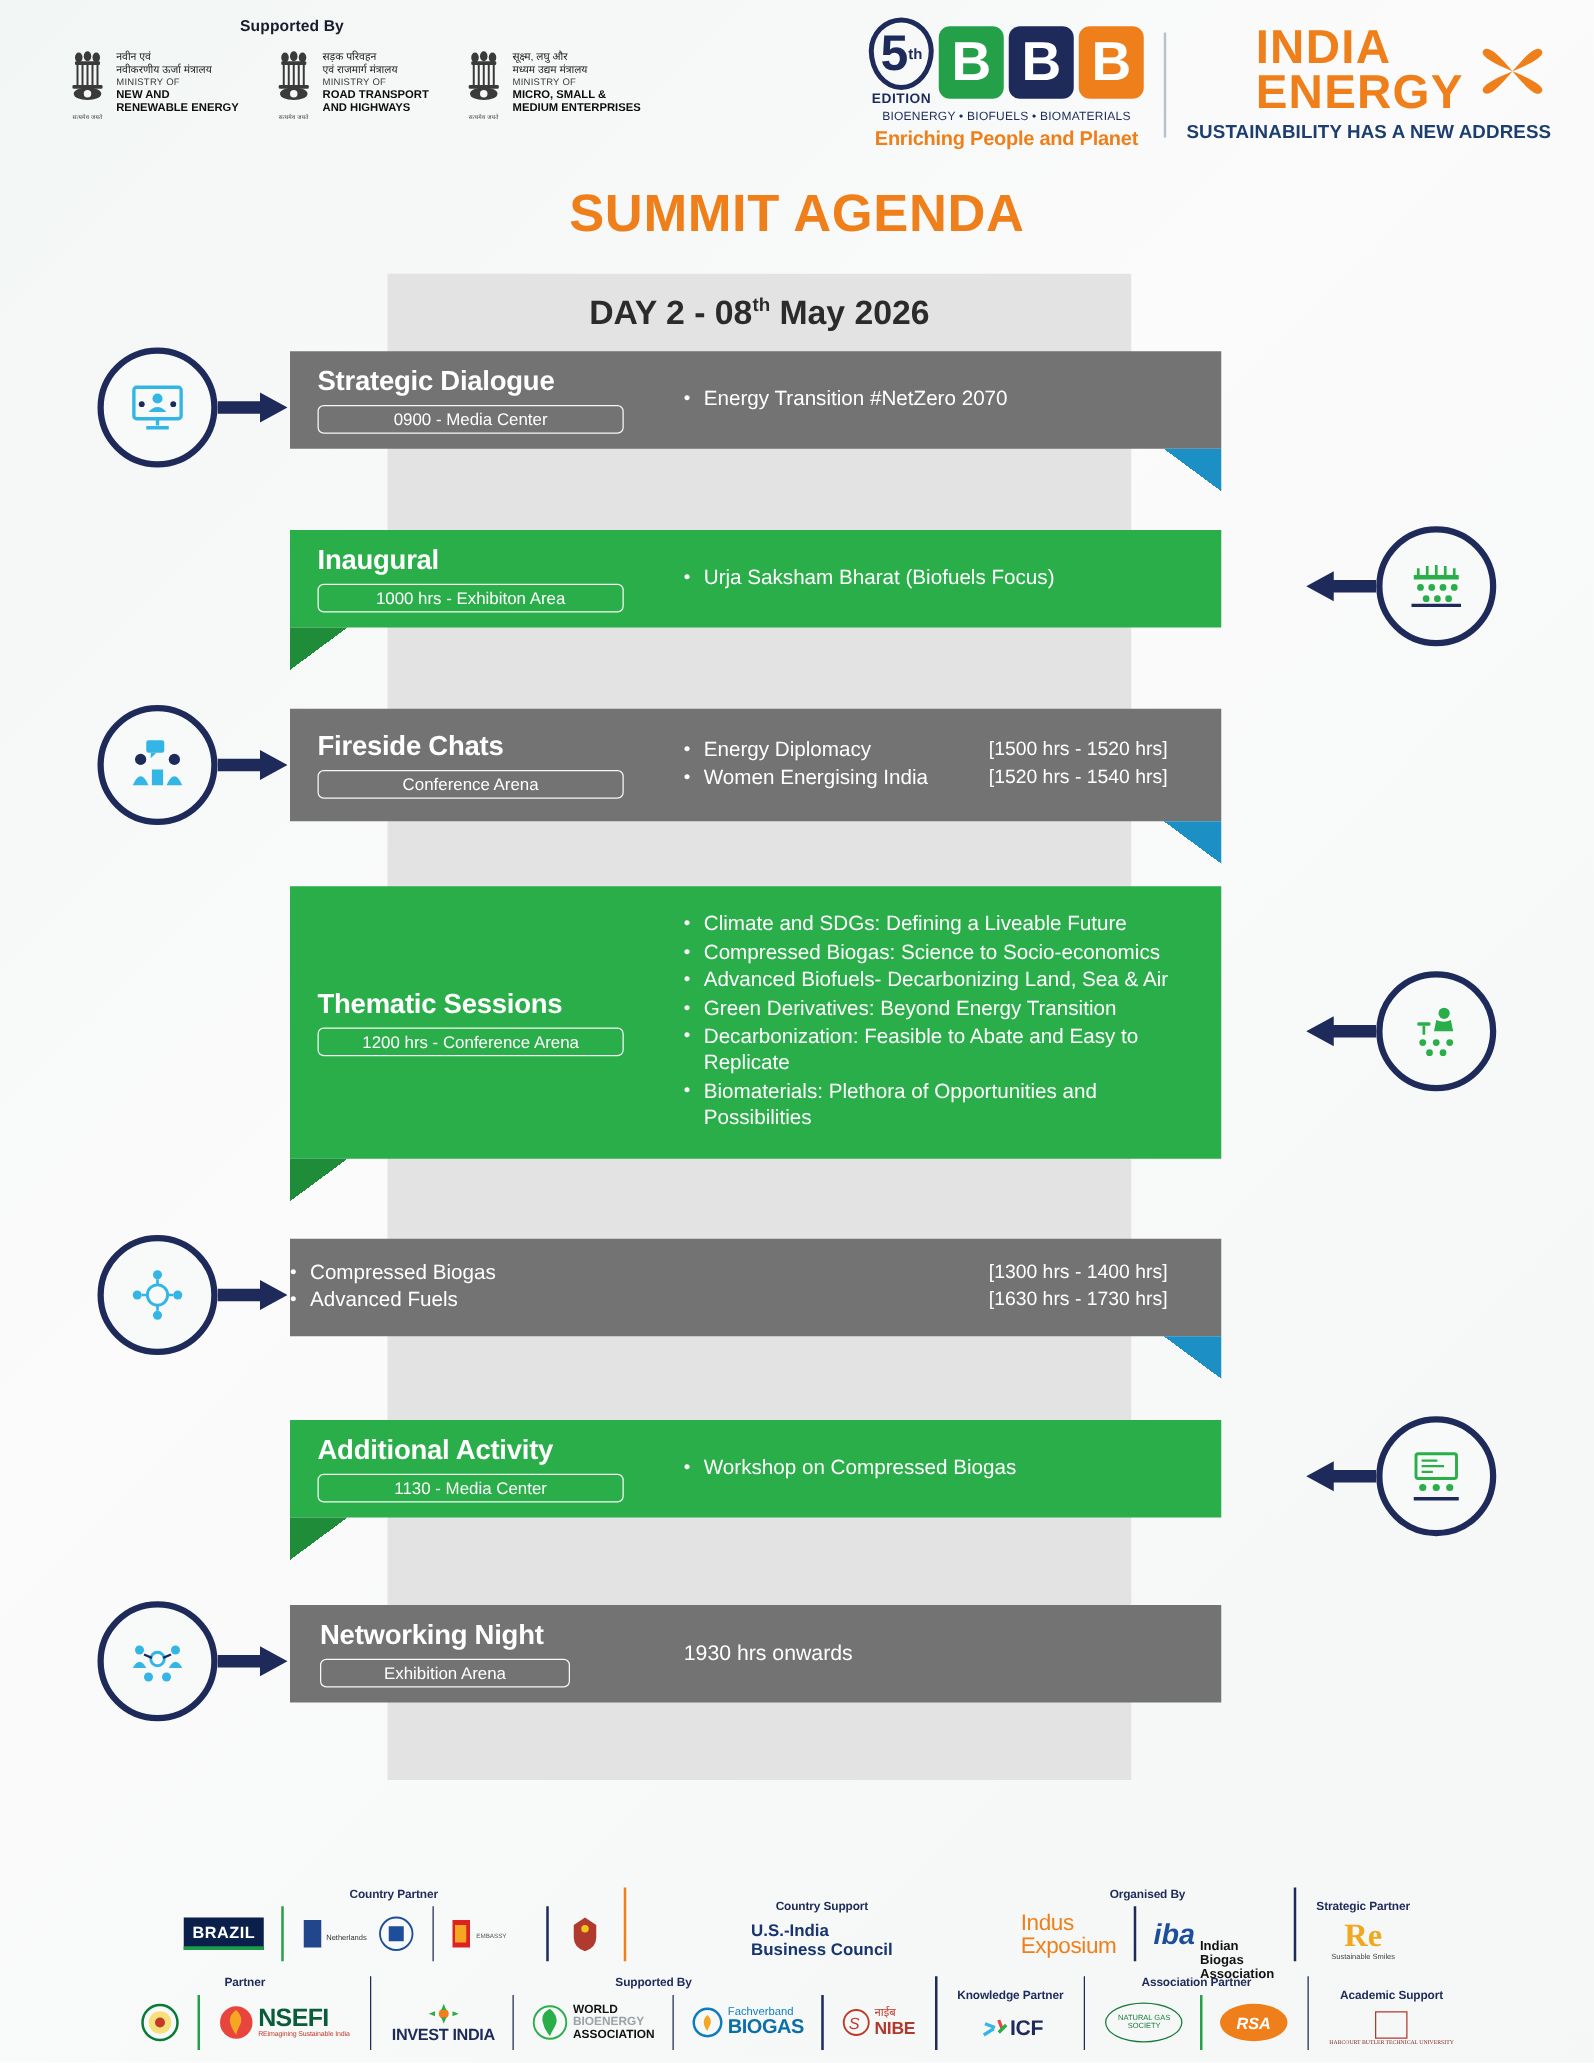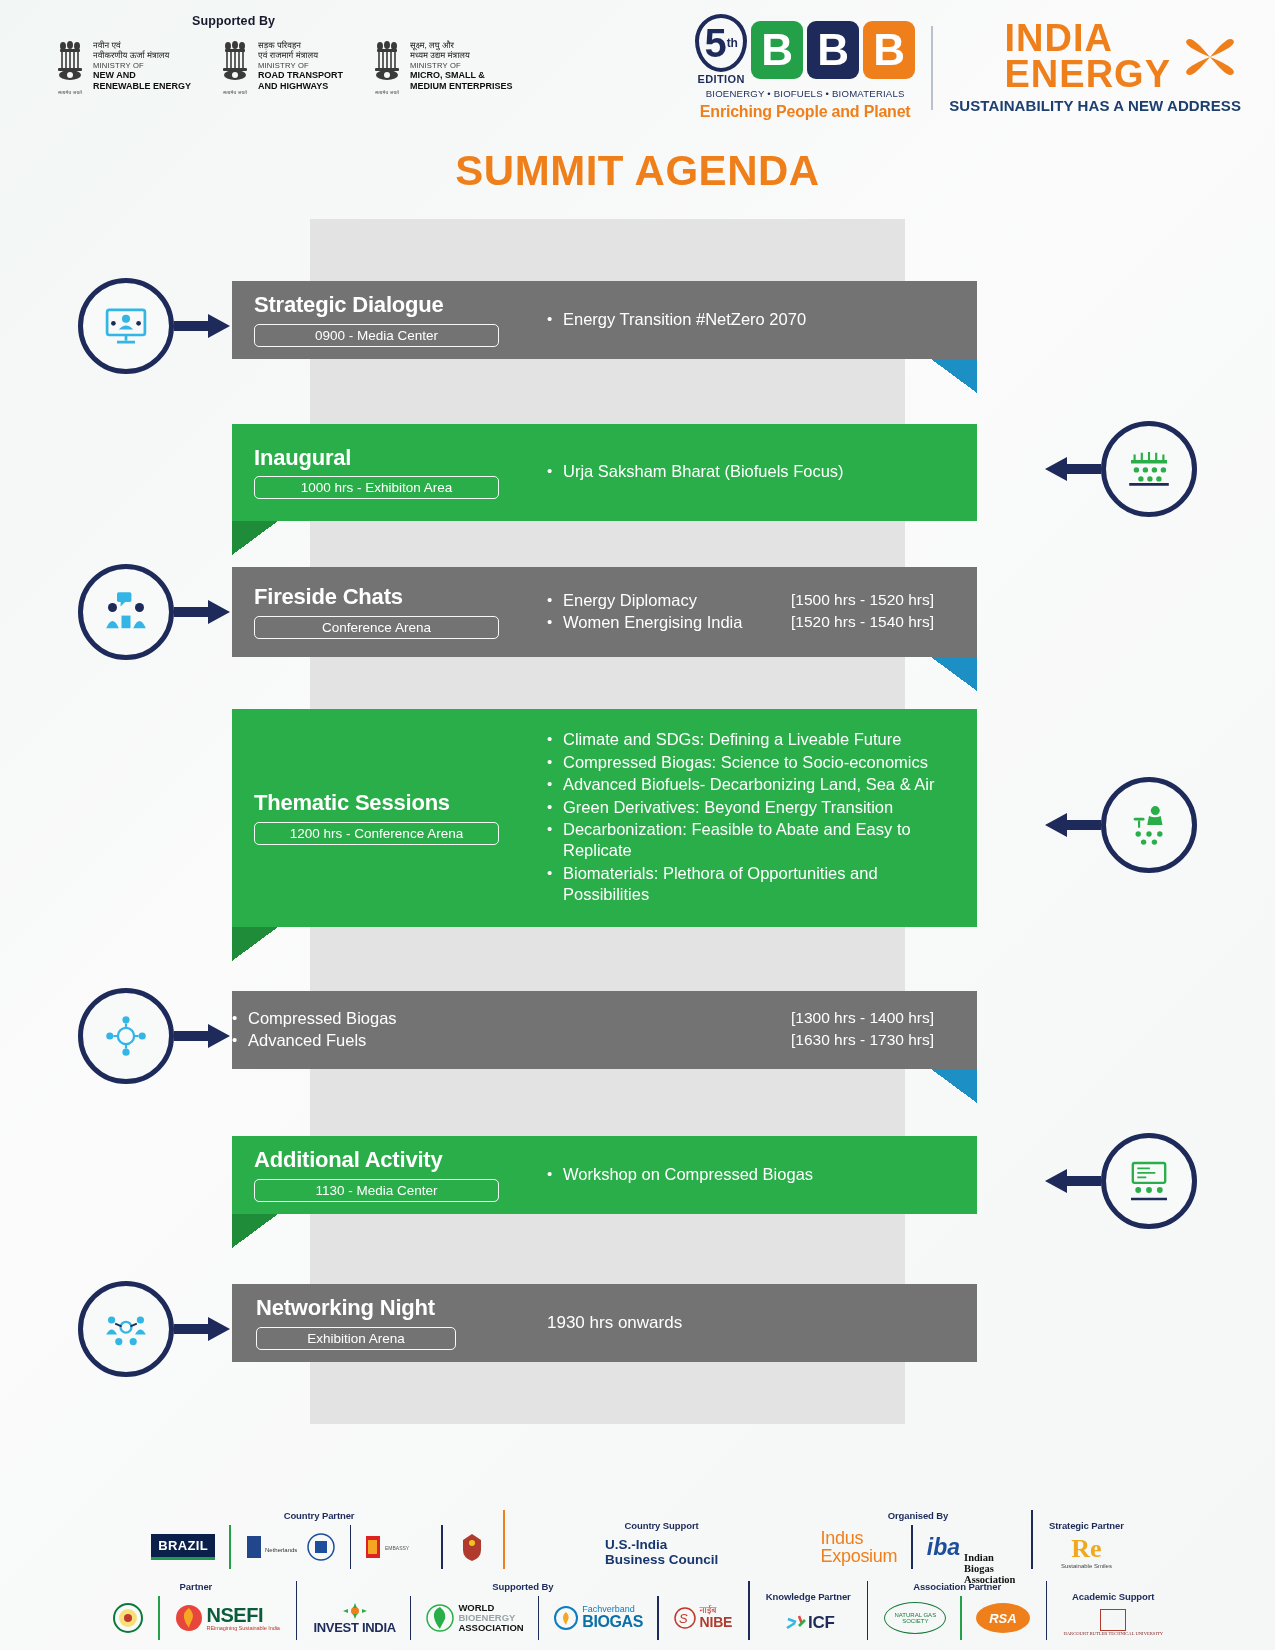--- a/index.html
+++ b/index.html
@@ -118,21 +118,21 @@
   .sep.green { background:#24a148; }
   .lgbox { height:34px; display:flex; align-items:center; justify-content:center; }
   .brazil { background:#0b1f4b; color:#fff; font-weight:bold; font-size:13px; padding:4px 7px; letter-spacing:.4px;
             border-bottom:3px solid #1a9c4a; }
   .usibc { font-size:13.5px; font-weight:bold; color:#17356e; line-height:1.12; }
   .indus { display:flex; flex-direction:column; line-height:1; }
   .indus-a { font-size:18px; color:#ef7f1a; font-weight:normal; letter-spacing:-.3px;}
   .indus-b { font-size:18px; color:#ef7f1a; font-weight:normal; letter-spacing:-.3px;}
   .iba-wrap { display:flex; align-items:center; gap:4px; }
   .iba-logo { font-size:23px; font-weight:bold; font-style:italic; color:#1d4e9c; line-height:1; }
-  .iba-txt { font-size:10.5px; font-weight:bold; color:#111; line-height:1.08; font-family:Liberation Serif, serif;margin-top:43px; }
+  .iba-txt { font-size:10.5px; font-weight:bold; color:#111; line-height:1.08; font-family:Liberation Sans, sans-serif;margin-top:43px; }
   .re-logo { display:flex; flex-direction:column; align-items:center; line-height:1; }
   .re-mark { font-size:26px; font-weight:bold; color:#f0a81e; font-family:"Liberation Serif", serif; }
   .re-sub { font-size:6px; color:#444; margin-top:1px; }
   .nsefi { font-size:20px; font-weight:bold; color:#0a5c3a; letter-spacing:-.5px; line-height:1; }
   .nsefi-sub { font-size:5.6px; color:#c0392b; letter-spacing:-.1px; }
   .invest { font-size:13px; font-weight:bold; color:#1d2a5a; letter-spacing:-.3px; }
   .wba { font-size:9.5px; font-weight:bold; line-height:1.08; }
   .wba .w1 { color:#111; } .wba .w2 { color:#9aa3a8; } .wba .w3 { color:#111; }
   .fach { display:flex; flex-direction:column; line-height:1.05; }
   .fach-a { font-size:9px; color:#0d7cc0; }
@@ -268,20 +268,25 @@
       </div>
       <div class="ie-tag">SUSTAINABILITY HAS A NEW ADDRESS</div>
     </div>
   </div>
 </div>
 
 <div class="title">SUMMIT AGENDA</div>
 
 <div class="agenda">
   <div class="gray-col"></div>
+  <div class="day-band">
+    <div class="day-text">
+      <span>DAY 2 - 08</span><sup>th</sup><span> May 2026</span>
+    </div>
+  </div>
 
   <div class="row" style="top:62px;">
     <div class="circ left" style="top:-3px;">
       <svg viewBox="0 0 60 60" width="54" height="54">
         <rect x="9" y="12" width="42" height="28" rx="2.5" fill="none" stroke="#33b5e5" stroke-width="3"></rect>
         <circle cx="30" cy="22" r="4.5" fill="#33b5e5"></circle>
         <path d="M22 34 q8-9 16 0 z" fill="#33b5e5"></path>
         <path d="M30 40 L30 46 M20 48 L40 48" stroke="#33b5e5" stroke-width="3" fill="none"></path>
         <circle cx="16" cy="27" r="2.6" fill="#1d2a5a"></circle>
           <circle cx="44" cy="27" r="2.6" fill="#1d2a5a"></circle>
@@ -324,21 +329,21 @@
             <circle cx="41" cy="41" r="3"></circle>
         </g>
         <path d="M8 47 L52 47" stroke="#1d2a5a" stroke-width="3"></path>
       </svg>
     </div>
     <div class="arrow to-left" style="top:32px;">
       <svg viewBox="0 0 56 26" width="56" height="26">
           <path d="M56 8 L22 8 L22 1 L0 13 L22 25 L22 18 L56 18 Z" fill="#1d2a5a"></path>
         </svg>
     </div>
-    <div class="ribbon green" style="top:0; height:97px;">
+    <div class="ribbon green" style="top:0; height:78px;">
       <div class="rib-left">
         <div class="rib-title">Inaugural</div>
         <div class="venue">1000 hrs - Exhibiton Area</div>
       </div>
       <div class="rib-right">
         <ul class="bullets">
           <li>
               <span class="bdot">•</span>
               <span class="bl-text">Urja Saksham Bharat (Biofuels Focus)</span>
             </li>

